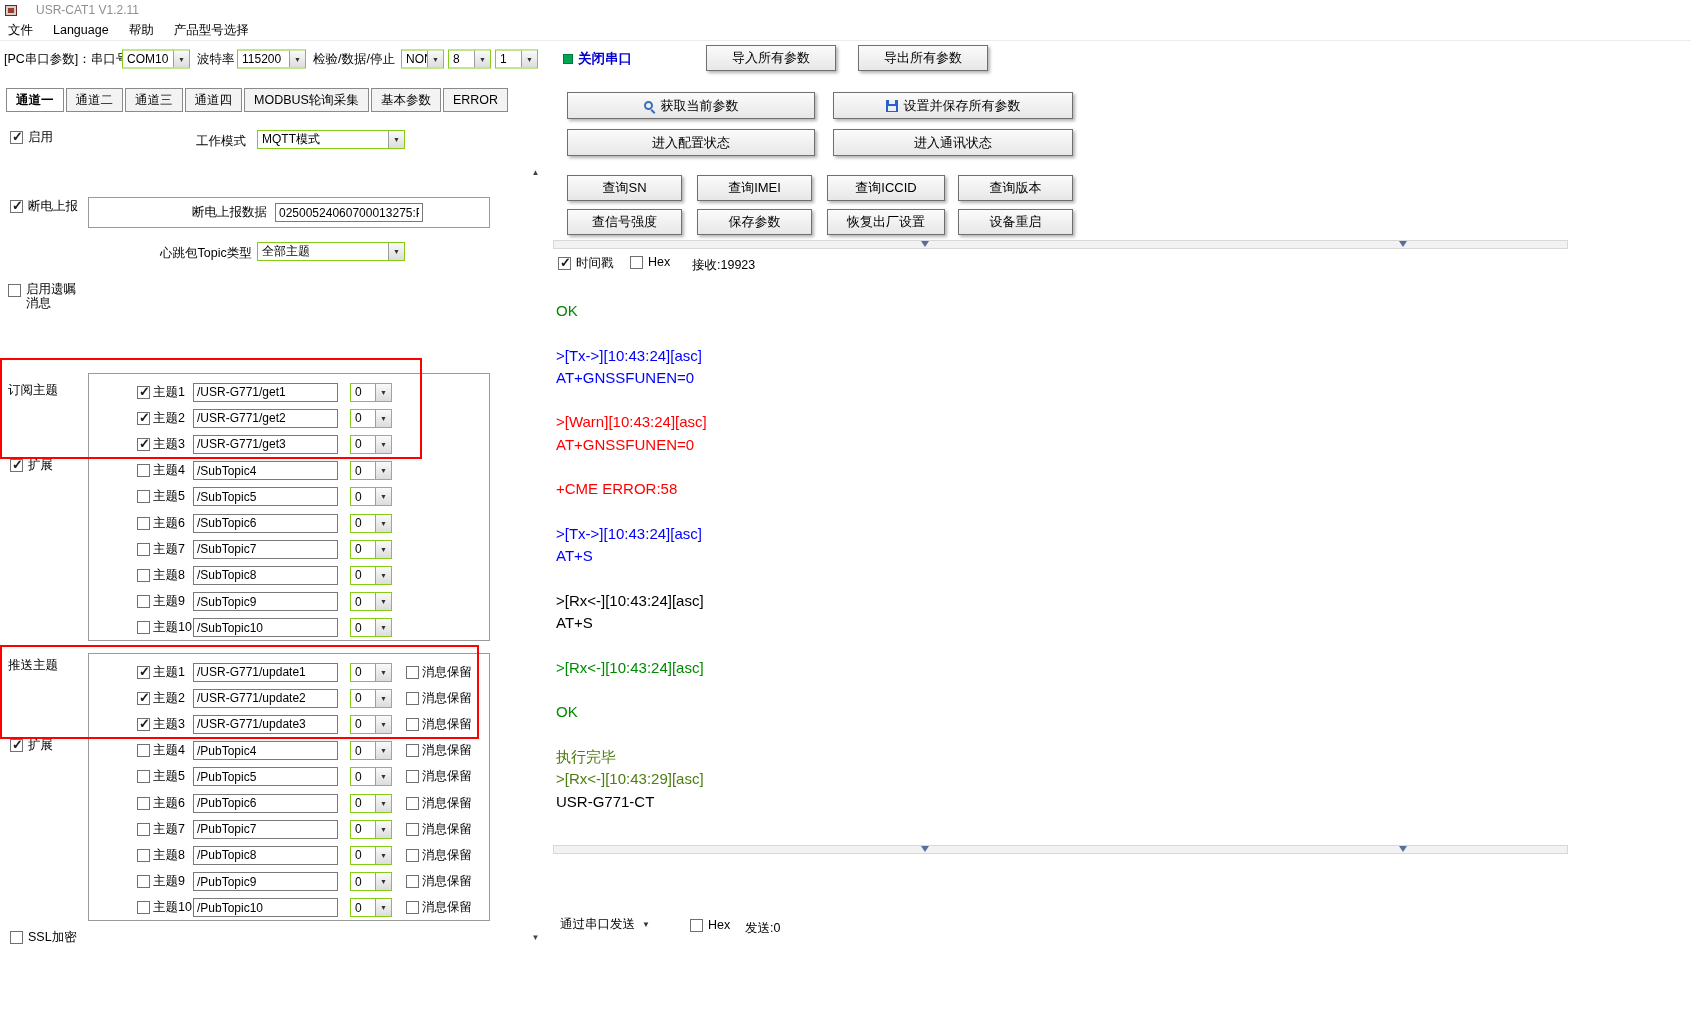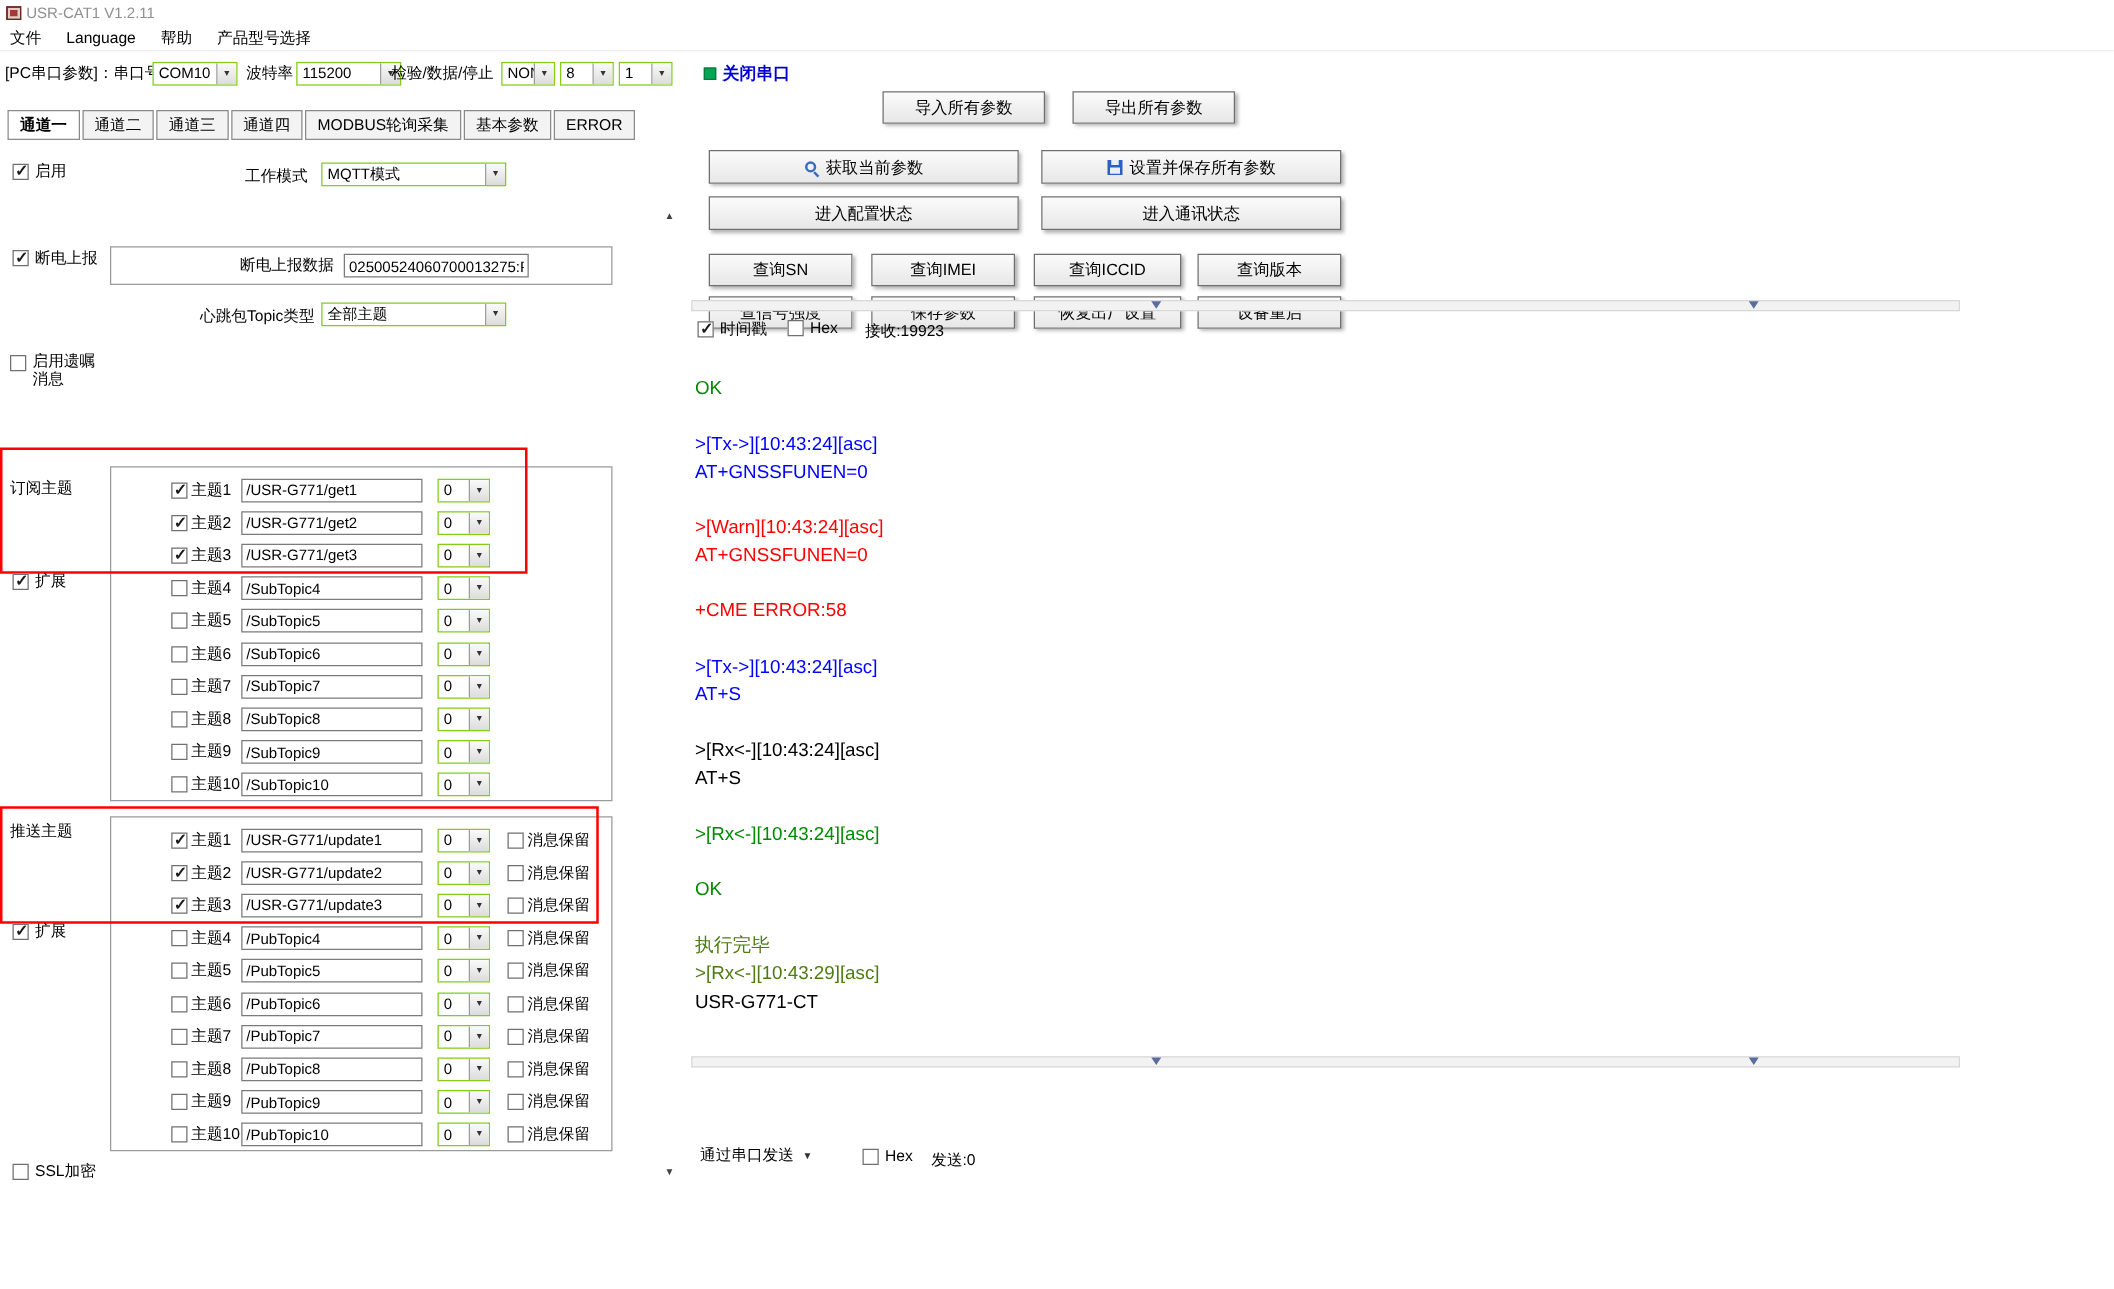--- a/index.html
+++ b/index.html
@@ -2,21 +2,21 @@
 <html><head>
 <meta charset="utf-8">
 <style>
   * { box-sizing: border-box; margin: 0; padding: 0; }
   html,body { width:1691px; height:1031px; background:#fff; overflow:hidden;
     font-family:"Liberation Sans", sans-serif; font-size:12px; color:#000; }
   .app { position:relative; width:1691px; height:1031px; background:#fff; }
 
   
   .titlebar { position:absolute; left:0; top:0; width:100%; height:20px;
-    display:flex; align-items:center; gap:4px; padding-left:5px; }
+    display:flex; align-items:center; gap:19px; padding-left:5px; }
   .app-icon { width:12px; height:11px; background:#9e3b33; border:1px solid #6e241e;
     box-shadow:inset 0 0 0 2px #d8cfc9; }
   .title-text { color:#8f8f8f; font-size:12px; }
 
   .menubar { position:absolute; left:0; top:20px; width:100%; height:21px;
     display:flex; align-items:center; gap:20px; padding-left:8px;
     border-bottom:1px solid #ececec; font-size:12.5px; }
   .menu-item { cursor:default; }
 
   .toolbar { position:absolute; left:0; top:42px; width:100%; height:33px; }
@@ -31,21 +31,21 @@
   .dd { width:16px; display:flex; align-items:center; justify-content:center;
     font-size:7px; color:#333; background:linear-gradient(#fafafa,#dcdcdc);
     border-left:1px solid #9d9d9d; }
 
   .green-dot { width:10px; height:10px; background:#00a651; border:1px solid #057a3e; }
   .close-port { color:#0000d4; font-weight:bold; font-size:13.5px; }
 
   .btn { display:flex; align-items:center; justify-content:center; gap:6px;
     background:linear-gradient(#fbfbfb,#e7e7e7); border:1px solid #707070;
     box-shadow:2px 2px 3px rgba(0,0,0,0.30); font-size:13px; cursor:pointer;
-    font-family:inherit;margin-top:28px; }
+    font-family:inherit; }
   .tb-btn { position:absolute; top:3px; height:26px; width:130px; }
 
   
   .tabs { position:absolute; left:6px; top:88px; display:flex; gap:2px; }
   .tab { height:24px; display:flex; align-items:center; padding:0 9px;
     border:1px solid #8a8a8a; background:#f3f3f3; font-size:12.5px; cursor:pointer; }
   .tab.active { background:#fff; font-weight:bold; }
 
   
   .cb { display:inline-block; width:13px; height:13px; background:#fff;
@@ -131,21 +131,21 @@
       <span class="menu-item">产品型号选择</span>
     </div>
 
   <div class="toolbar">
     <span class="tb-abs tb-label" style="left:4px">[PC串口参数]：串口号</span>
     <span class="tb-abs select" style="left:122px;width:68px">
       <span class="sel-text">COM10</span>
       <span class="dd">▼</span>
     </span>
     <span class="tb-abs tb-label" style="left:197px">波特率</span>
-    <span class="tb-abs select" style="left:237px;width:84px">
+    <span class="tb-abs select" style="left:237px;width:69px">
       <span class="sel-text">115200</span>
       <span class="dd">▼</span>
     </span>
     <span class="tb-abs tb-label" style="left:313px">检验/数据/停止</span>
     <span class="tb-abs select" style="left:401px;width:43px">
       <span class="sel-text">NONI</span>
       <span class="dd">▼</span>
     </span>
     <span class="tb-abs select" style="left:448px;width:43px">
       <span class="sel-text">8</span>

